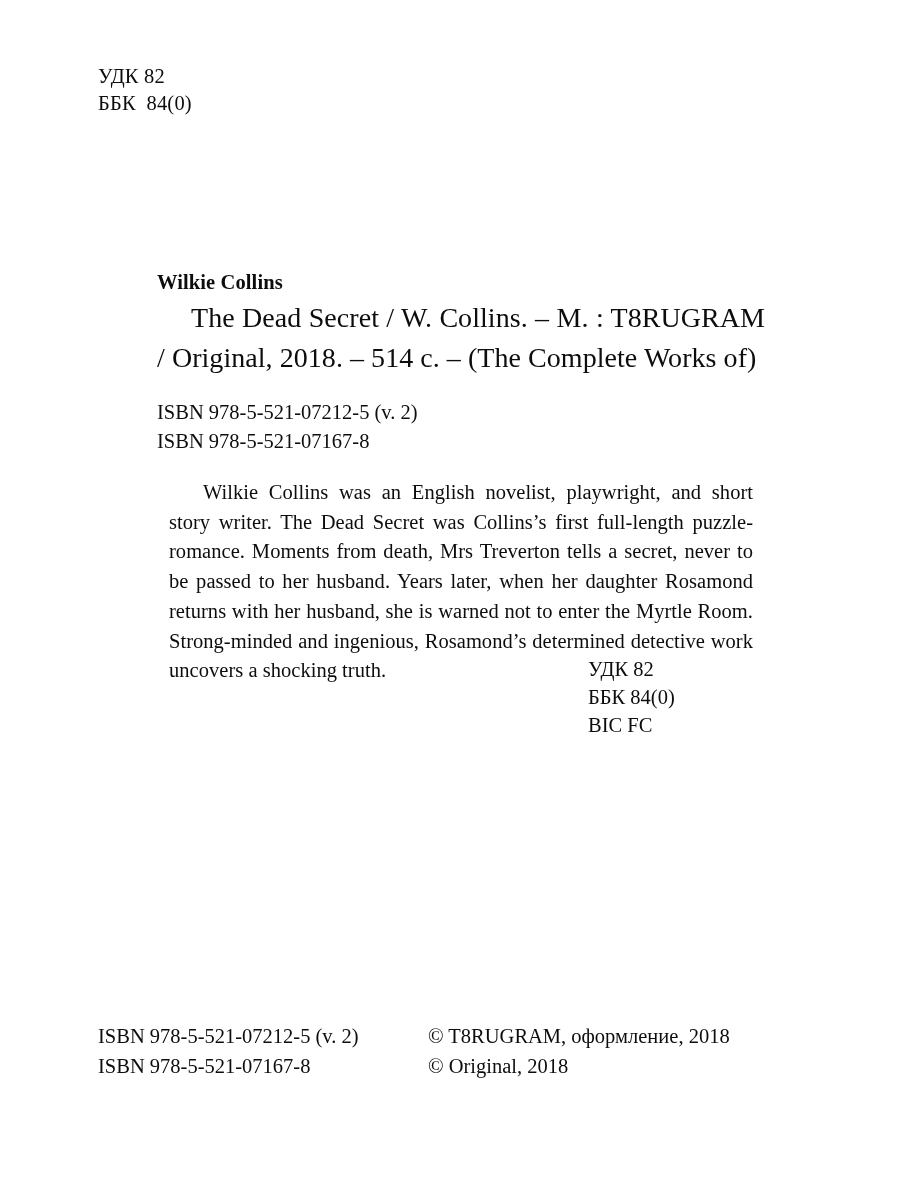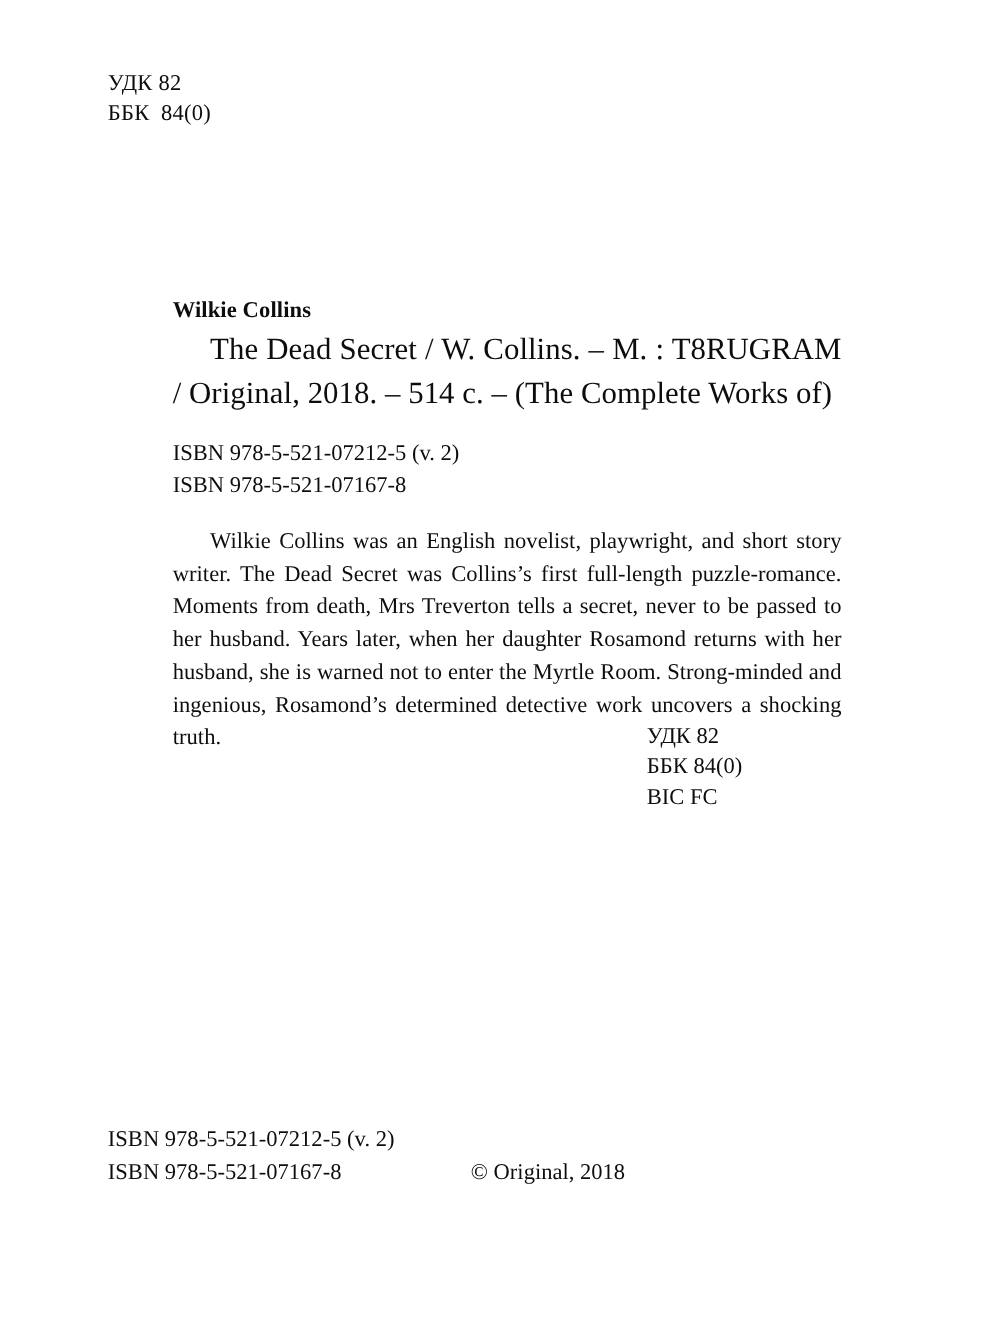--- a/index.html
+++ b/index.html
@@ -65,21 +65,21 @@
     line-height: 1.42;
     margin: 0 0 22px 0;
   }
   .isbn-block div {
     white-space: pre;
   }
 
   .annotation {
     font-size: 20.5px;
     line-height: 1.45;
-    margin: 0;
+    margin: 12px;
     text-indent: 34px;
     text-align: justify;
     letter-spacing: 0.03px;
   }
 
   
   .right-codes {
     position: absolute;
     left: 588px;
     top: 655px;
@@ -134,20 +134,21 @@
 
   <div class="right-codes">
     <div>УДК 82</div>
     <div>ББК 84(0)</div>
     <div>BIC FC</div>
   </div>
 
   <div class="footer">
     <div class="footer-row">
       <span class="footer-left">ISBN 978-5-521-07212-5 (v. 2)</span>
+      <span class="footer-right">© T8RUGRAM, оформление, 2018</span>
     </div>
     <div class="footer-row">
       <span class="footer-left">ISBN 978-5-521-07167-8</span>
       <span class="footer-right">© Original, 2018</span>
     </div>
   </div>
 
 </div>
 
 </body></html>

